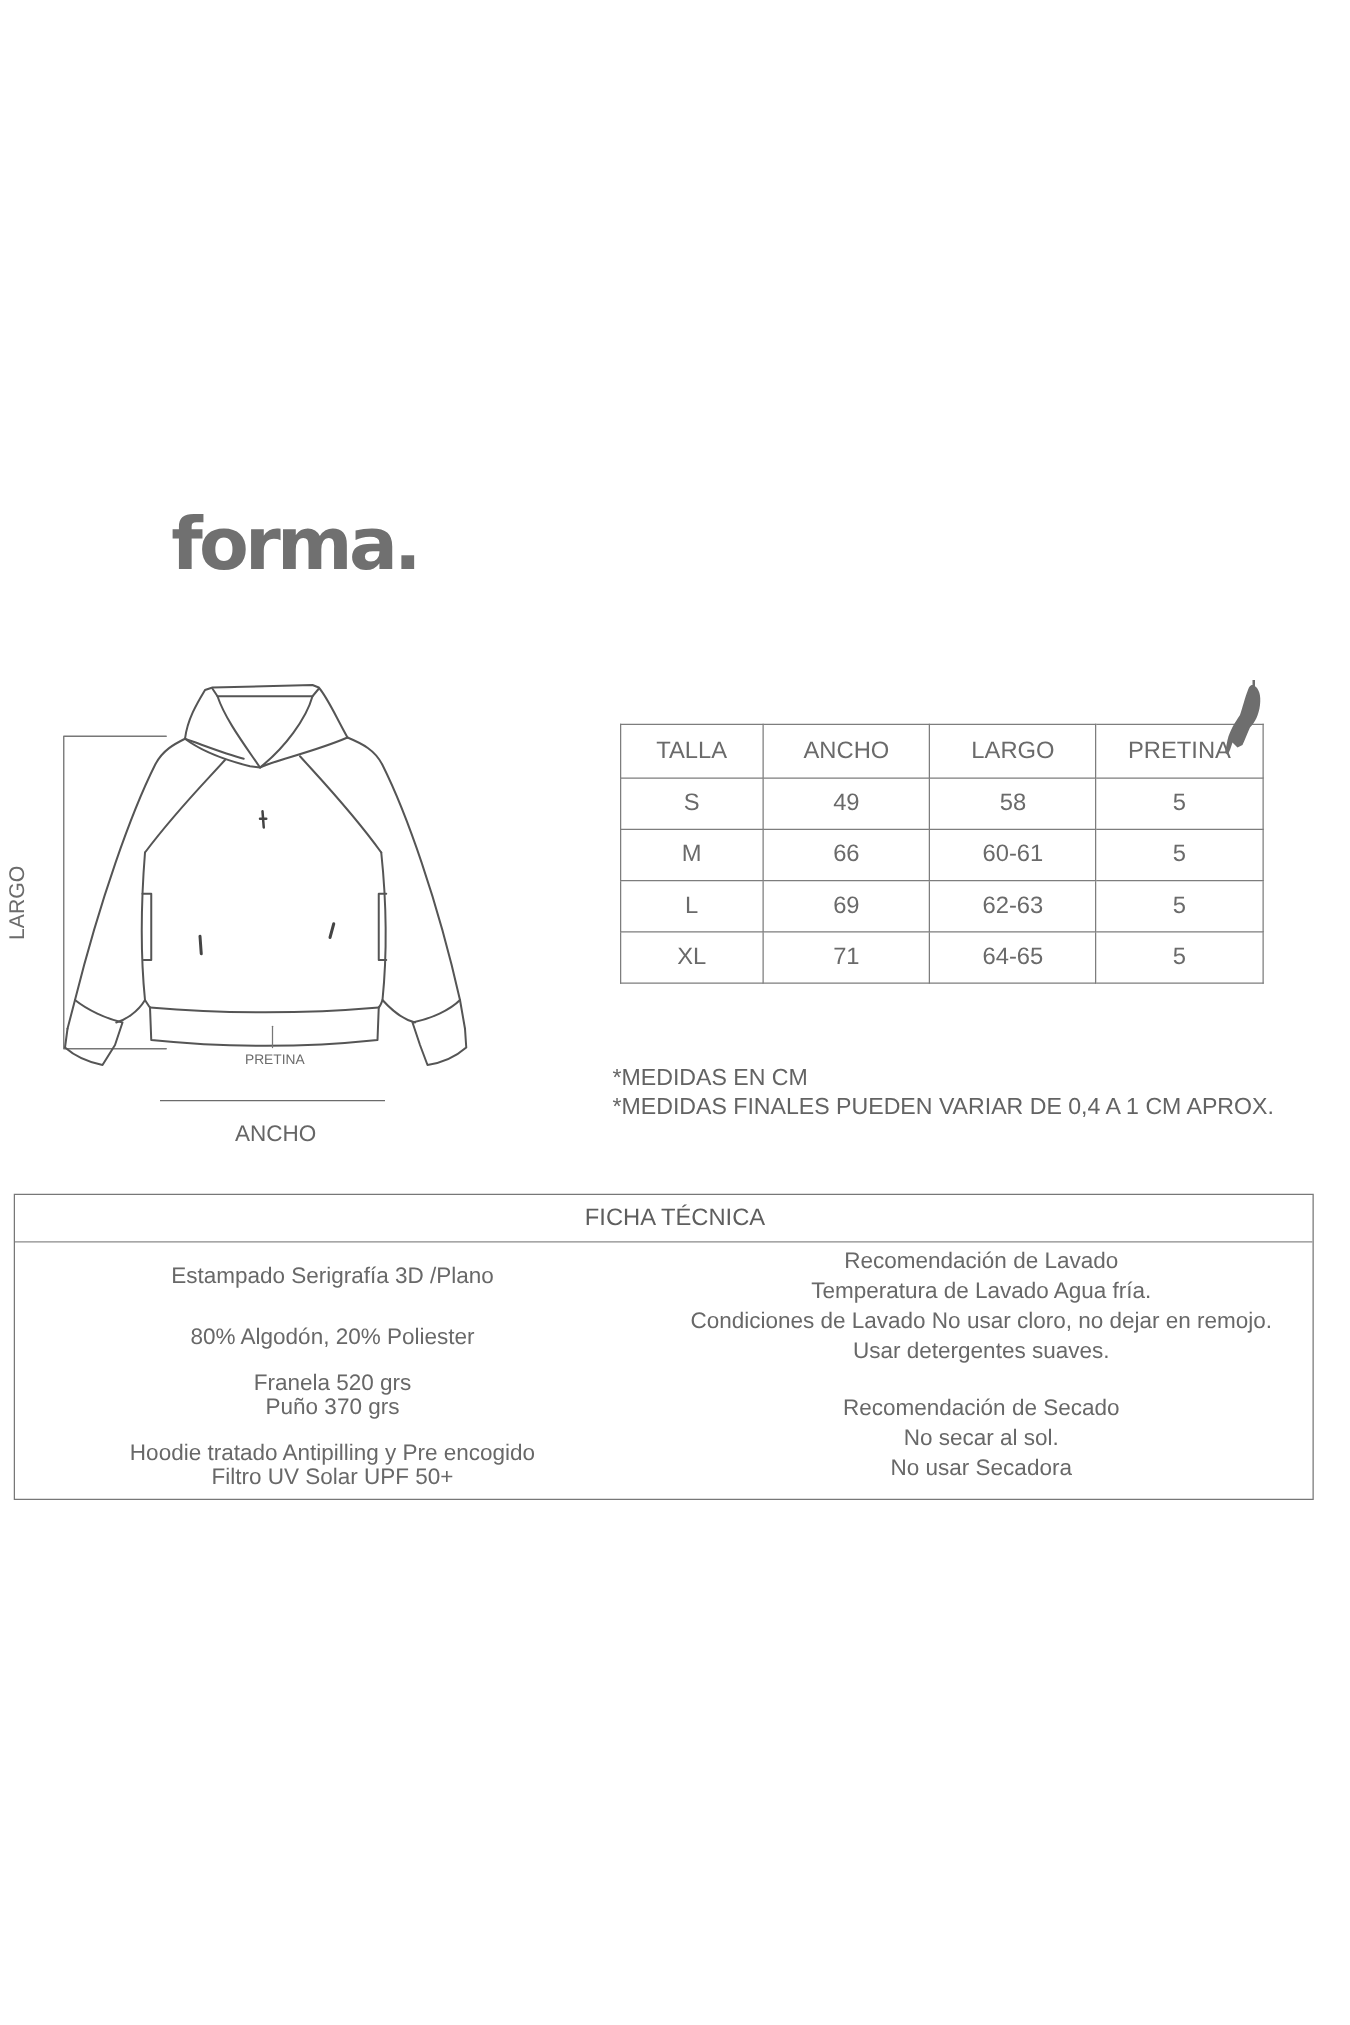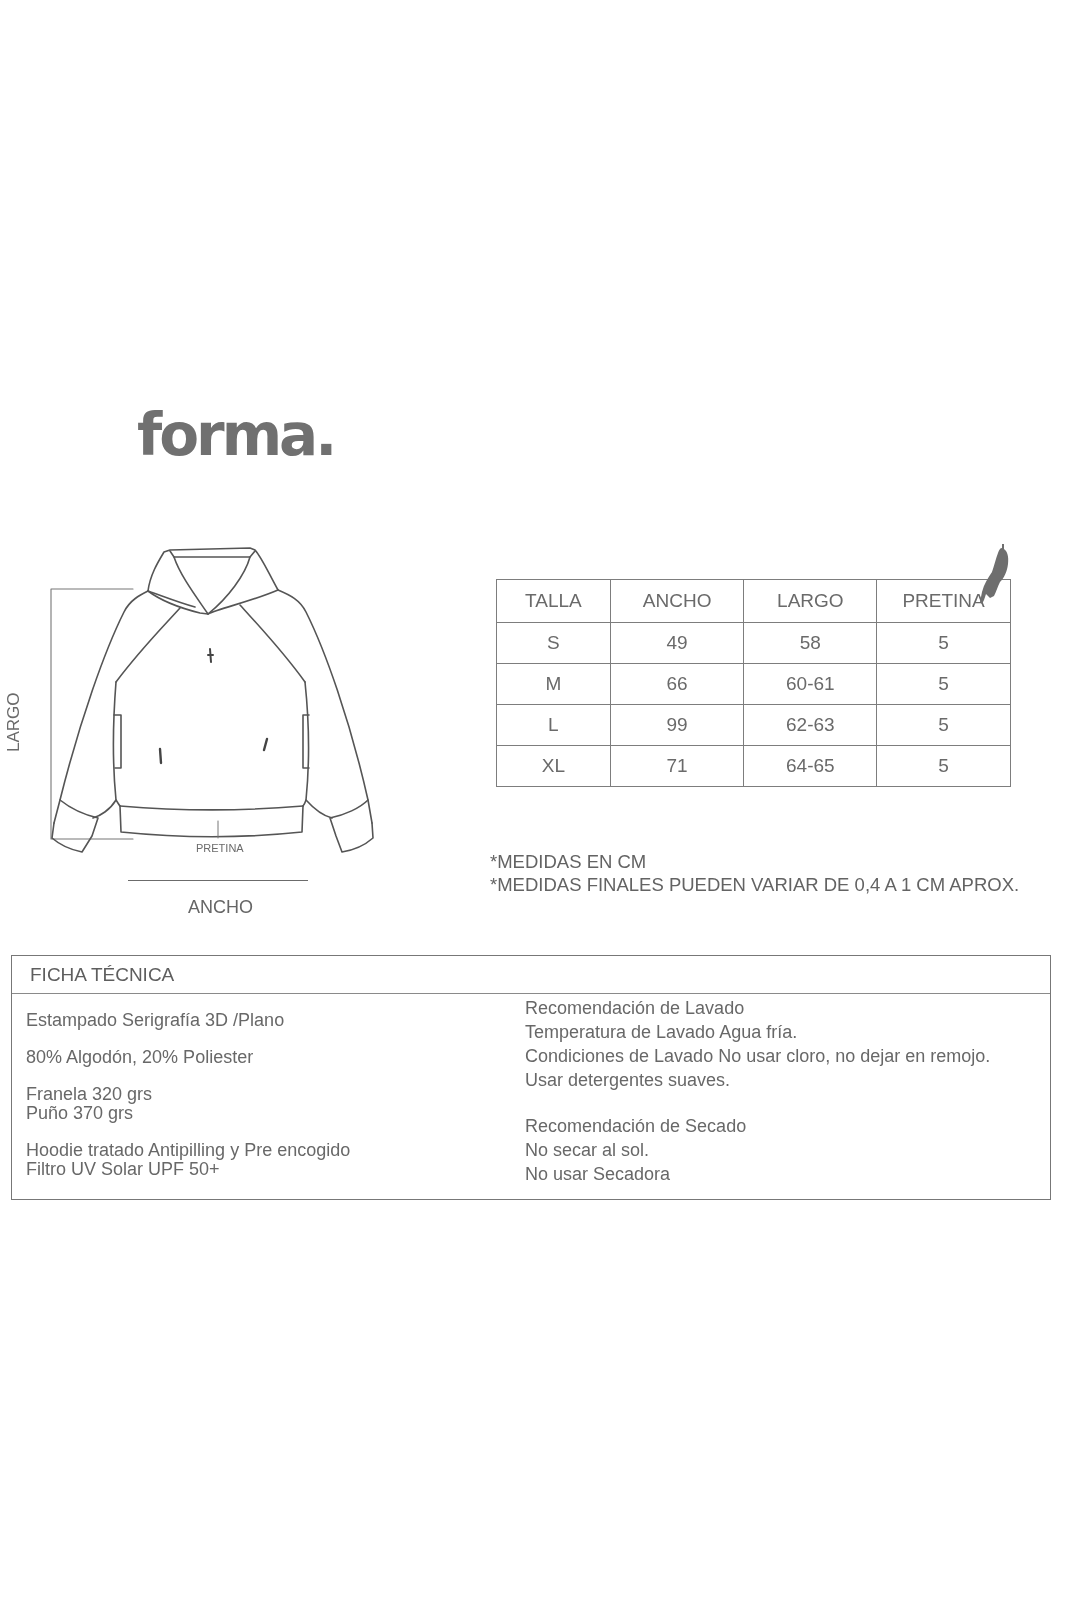--- a/index.html
+++ b/index.html
@@ -35,21 +35,21 @@
   table.sizes col.c1 { width: 114px; }
   table.sizes col.c2 { width: 134px; }
   table.sizes col.c3 { width: 133px; }
   table.sizes col.c4 { width: 134px; }
   .figure-icon { left: 980px; top: 544px; width: 34px; height: 62px; }
 
   .notes { left: 490px; top: 850px; font-size: 18.5px; line-height: 23px; color: #636363; }
 
   .ficha {
     left: 11px; top: 955px; width: 1040px; height: 245px;
-    border: 1.3px solid #777; box-sizing: border-box;
+    border: 1.3px solid #777; box-sizing: border-box; text-align: center;
   }
   .ficha-header {
     height: 38px; border-bottom: 1.3px solid #8a8a8a; box-sizing: border-box;
     font-size: 19px; padding-left: 18px; line-height: 38px; color: #5e5e5e;
   }
   .ficha-left { position: absolute; left: 14px; top: 44px; width: 480px; font-size: 18px; color: #686868; }
   .ficha-left .grp { margin-bottom: 14px; line-height: 19px; margin-top: 11px; }
   .ficha-right { position: absolute; left: 513px; top: 40px; width: 520px; font-size: 18px; line-height: 24px; color: #686868; }
   .ficha-right .gap { height: 22px; }
 </style>
@@ -126,21 +126,21 @@
       <td>5</td>
     </tr>
     <tr>
       <td>M</td>
       <td>66</td>
       <td>60-61</td>
       <td>5</td>
     </tr>
     <tr>
       <td>L</td>
-      <td>99</td>
+      <td>69</td>
       <td>62-63</td>
       <td>5</td>
     </tr>
     <tr>
       <td>XL</td>
       <td>71</td>
       <td>64-65</td>
       <td>5</td>
     </tr>
   </tbody>
@@ -154,25 +154,25 @@
   <div>*MEDIDAS EN CM</div>
   <div>*MEDIDAS FINALES PUEDEN VARIAR DE 0,4 A 1 CM APROX.</div>
 </div>
 
 <div class="abs ficha">
   <div class="ficha-header">FICHA TÉCNICA</div>
   <div class="ficha-left">
     <div class="grp">
       <div>Estampado Serigrafía 3D /Plano</div>
     </div>
-    <div class="grp" style="margin-top:18px;">
+    <div class="grp" style="margin-top:30px;">
       <div>80% Algodón, 20% Poliester</div>
     </div>
     <div class="grp" style="margin-top:18px;">
-      <div>Franela 320 grs</div>
+      <div>Franela 520 grs</div>
       <div>Puño 370 grs</div>
     </div>
     <div class="grp" style="margin-top:18px;">
       <div>Hoodie tratado Antipilling y Pre encogido</div>
       <div>Filtro UV Solar UPF 50+</div>
     </div>
   </div>
   <div class="ficha-right">
     <div>
       <div>Recomendación de Lavado</div>

